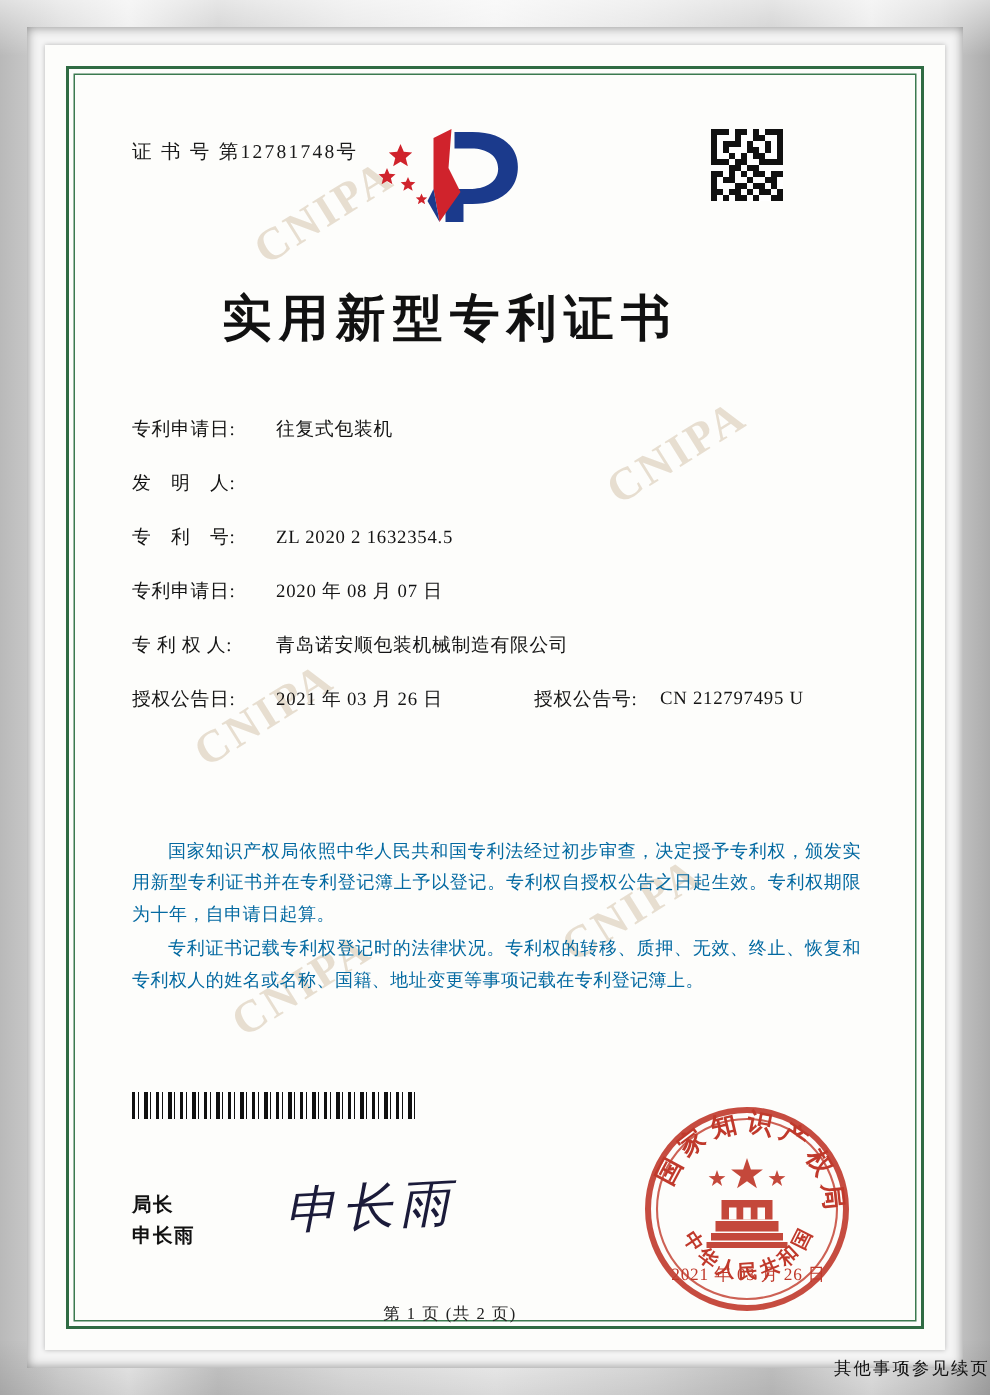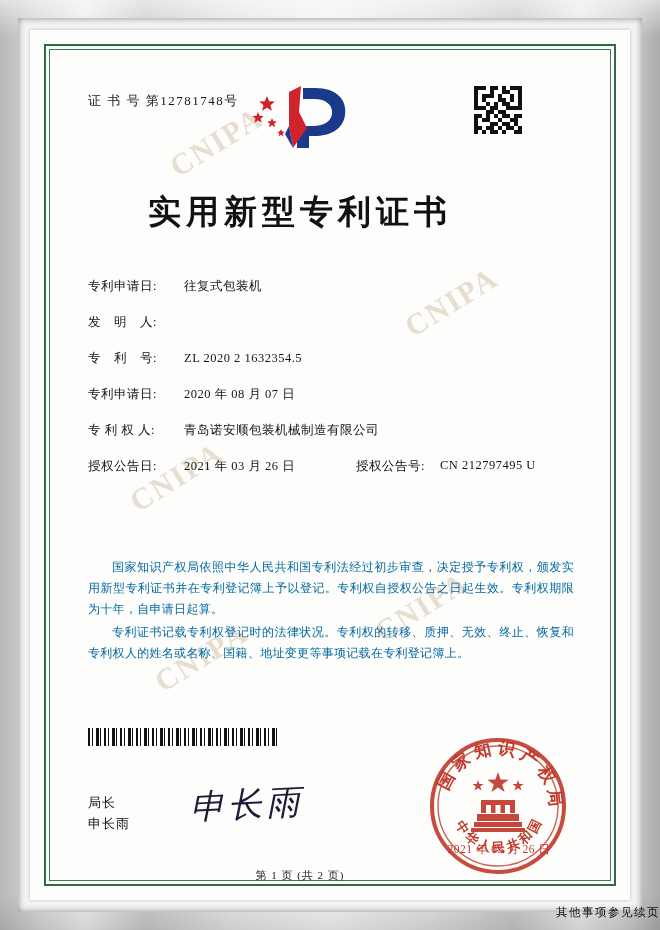--- a/index.html
+++ b/index.html
@@ -203,20 +203,21 @@
   }
 
   
   .sig-label {
     position: absolute;
     left: 58px; top: 762px;
     font-size: 13px;
     line-height: 21px;
     color: #111;
     letter-spacing: 1px;
+    font-weight: bold;
   }
   .sig-hand {
     position: absolute;
     left: 160px; top: 752px;
     font-size: 34px;
     color: #1b1b3a;
     font-family: "DejaVu Serif", serif;
     font-style: italic;
     letter-spacing: 4px;
     transform: rotate(-3deg);

